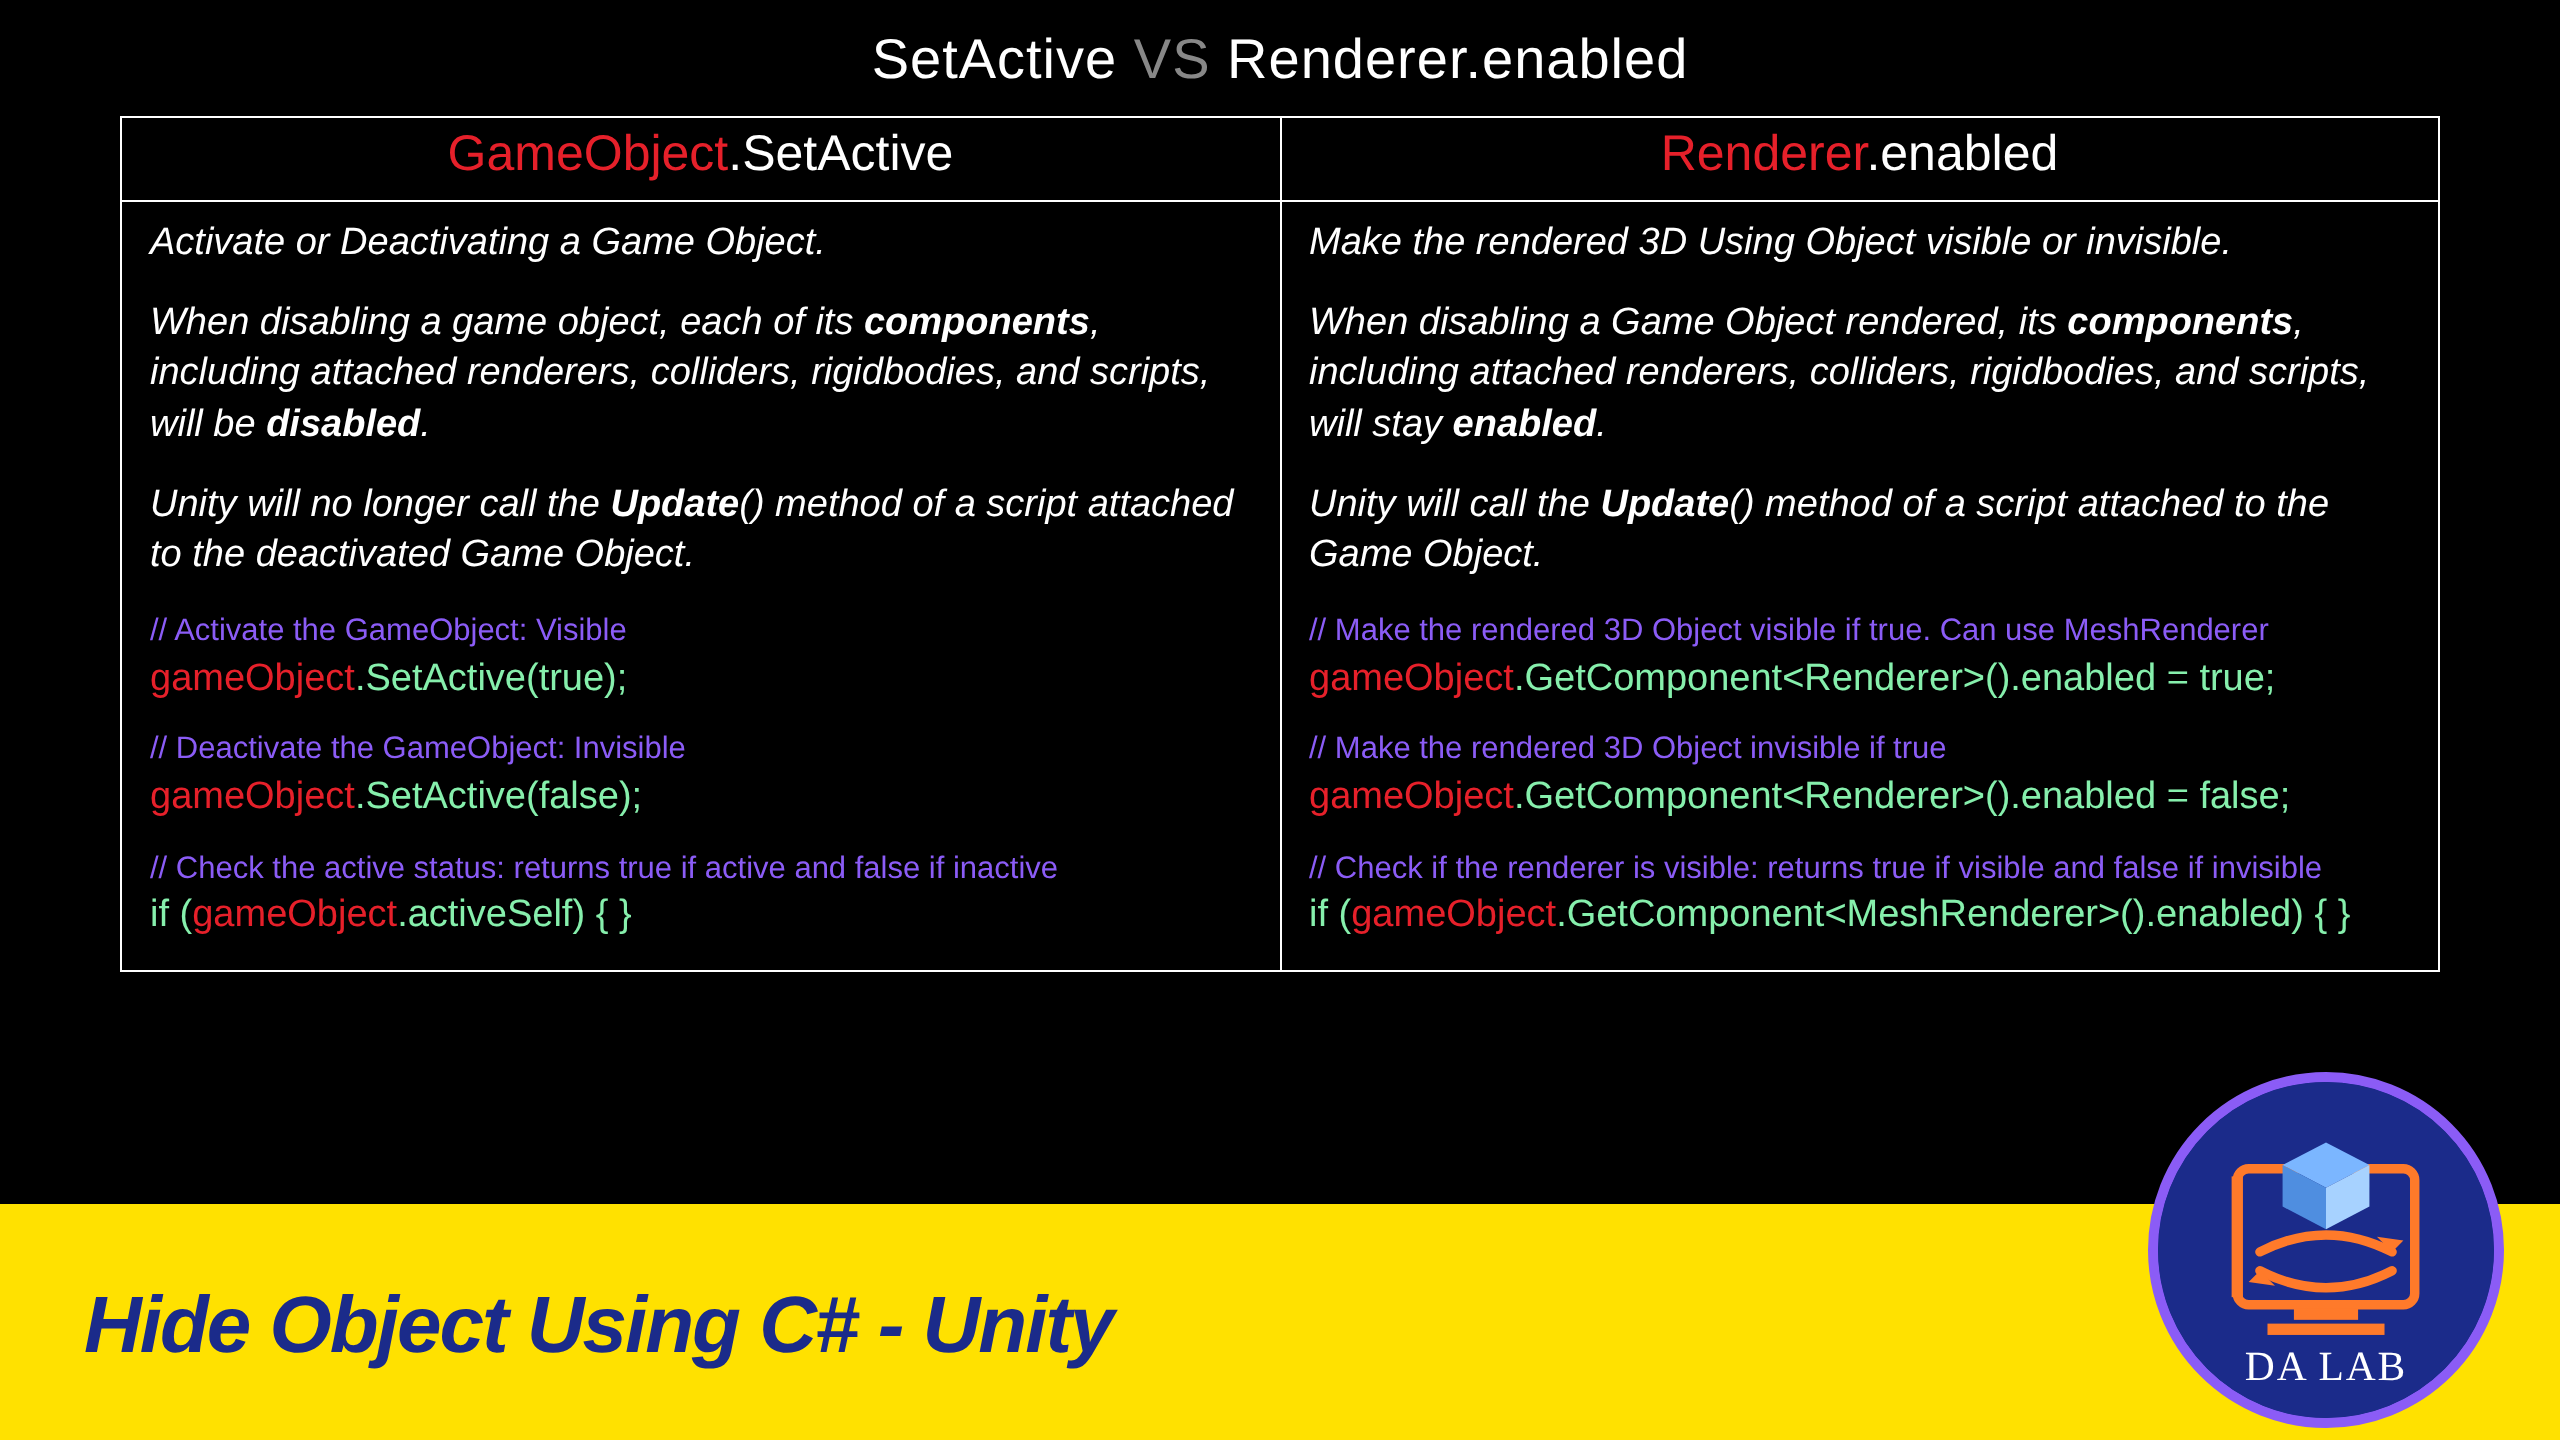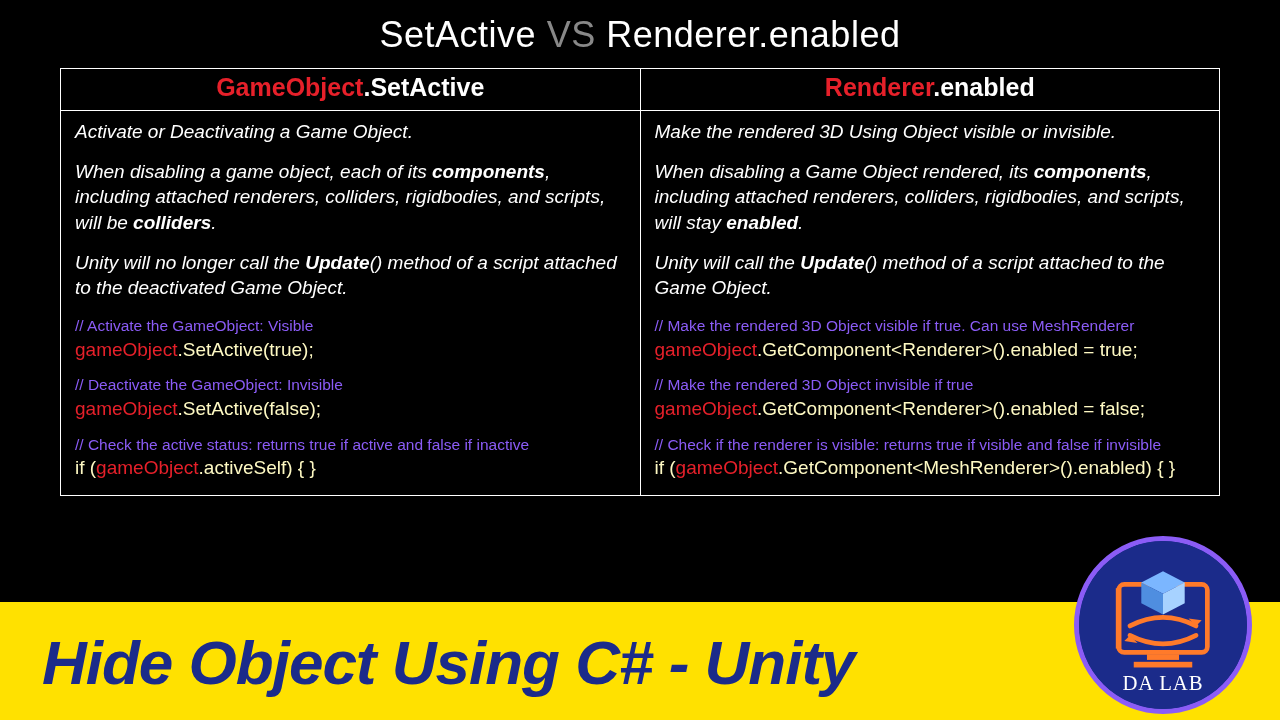--- a/index.html
+++ b/index.html
@@ -12,71 +12,71 @@
     overflow: hidden;
     position: relative;
   }
   .slide {
     width: 100%;
     height: 100%;
     padding: 14px 60px 0 60px;
   }
   .title {
     text-align: center;
-    font-size: 36px;
+    font-size: 28px;
     font-weight: 300;
     margin-bottom: 12px;
     letter-spacing: 0.5px;
   }
   .title .vs { color: #888; }
   table.cmp {
     width: 100%;
     border-collapse: collapse;
   }
   table.cmp th, table.cmp td {
     border: 1.5px solid #fff;
     vertical-align: top;
   }
   table.cmp th {
     text-align: center;
     font-size: 25px;
-    font-weight: 700;
+    font-weight: 400;
     padding: 4px 8px 8px 8px;
   }
   table.cmp th .red { color: #e6202a; }
   table.cmp td {
     width: 50%;
     padding: 8px 14px 12px 14px;
     font-size: 19px;
     line-height: 1.35;
   }
   .para { margin-bottom: 14px; font-style: italic; }
   .b { font-weight: 700; }
   .comment { color: #8b5cf6; font-size: 15.5px; line-height: 1.4; }
   .codeblk { margin-bottom: 12px; font-size: 19px; }
   .codeblk .code { line-height: 1.35; }
   .red { color: #e6202a; }
-  .wht { color: #fef9c3; }
+  .wht { color: #86efac; }
   .ital { font-style: italic; }
   .banner {
     position: absolute;
     left: 0; right: 0; bottom: 0;
     height: 118px;
     background: #ffe100;
     border-top: 4px solid #ffe100;
     display: flex;
     align-items: center;
     padding-left: 42px;
   }
   .banner .txt {
     color: #1b2b8a;
     font-family: "Arial Black", Impact, Arial, sans-serif;
     font-weight: 900;
     font-style: italic;
-    font-size: 62px;
+    font-size: 40px;
     letter-spacing: -1px;
     line-height: 1;
   }
   .logo {
     position: absolute;
     right: 28px;
     bottom: 6px;
     width: 178px;
     height: 178px;
     border-radius: 50%;
@@ -103,21 +103,21 @@
         <span class="red">GameObject</span><span>.SetActive</span>
       </th>
       <th>
         <span class="red">Renderer</span><span>.enabled</span>
       </th>
     </tr>
     <tr>
       <td>
         <div class="para">Activate or Deactivating a Game Object.</div>
         <div class="para">
-          <span>When disabling a game object, each of its </span><span class="b">components</span><span>, including attached renderers, colliders, rigidbodies, and scripts, will be </span><span class="b">colliders</span><span>.</span>
+          <span>When disabling a game object, each of its </span><span class="b">components</span><span>, including attached renderers, colliders, rigidbodies, and scripts, will be </span><span class="b">disabled</span><span>.</span>
         </div>
         <div class="para">
           <span>Unity will no longer call the </span><span class="b">Update</span><span>() method of a script attached to the deactivated Game Object.</span>
         </div>
         <div class="codeblk">
           <div class="comment">// Activate the GameObject: Visible</div>
           <div class="code"><span class="red">gameObject</span><span class="wht">.SetActive(true);</span></div>
         </div>
         <div class="codeblk">
           <div class="comment">// Deactivate the GameObject: Invisible</div>

